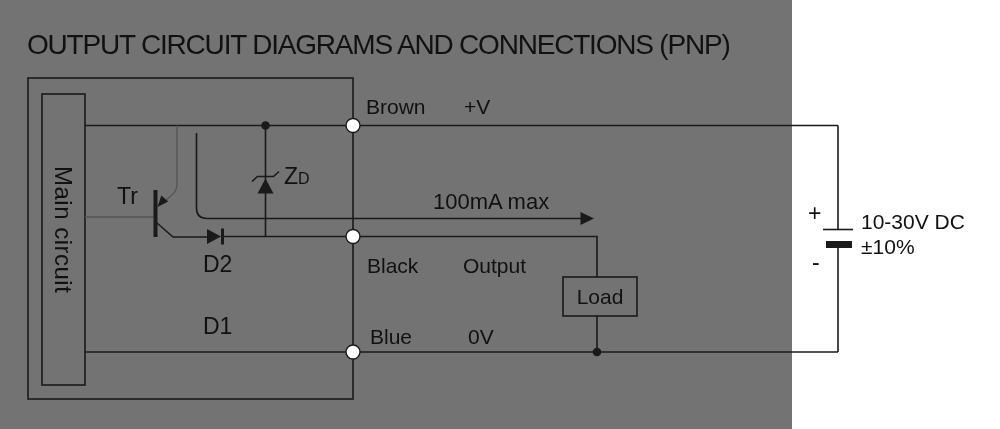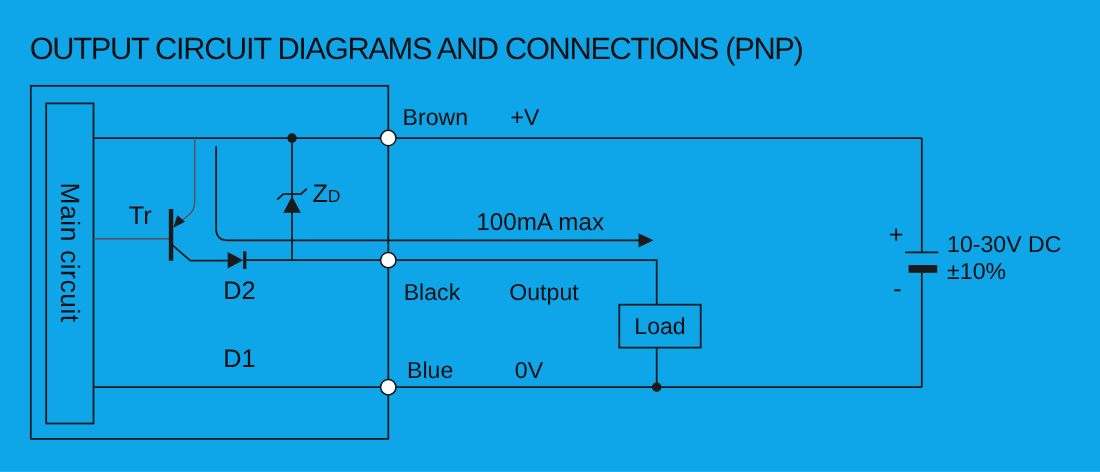--- a/index.html
+++ b/index.html
@@ -6,23 +6,23 @@
     margin: 0;
     padding: 0;
     background: #ffffff;
     width: 1000px;
     height: 429px;
     overflow: hidden;
     font-family: "Liberation Sans", "DejaVu Sans", sans-serif;
   }
   .stage {
     position: relative;
-    width: 1000px;
+    width: 792px;
     height: 429px;
-    background: #0ea5e9;
+    background: #737373;
   }
   svg { display: block; }
   .ln   { stroke: #1a1a1a; stroke-width: 1.6; fill: none; }
   .lnthin { stroke: #555555; stroke-width: 1.3; fill: none; }
   .fillblk { fill: #1a1a1a; stroke: none; }
   .term { fill: #ffffff; stroke: #1a1a1a; stroke-width: 1.4; }
   text { fill: #111111; }
   .t-title { font-size: 28px; letter-spacing: -1.2px; }
   .t-label { font-size: 21px; }
   .t-comp  { font-size: 23px; }

